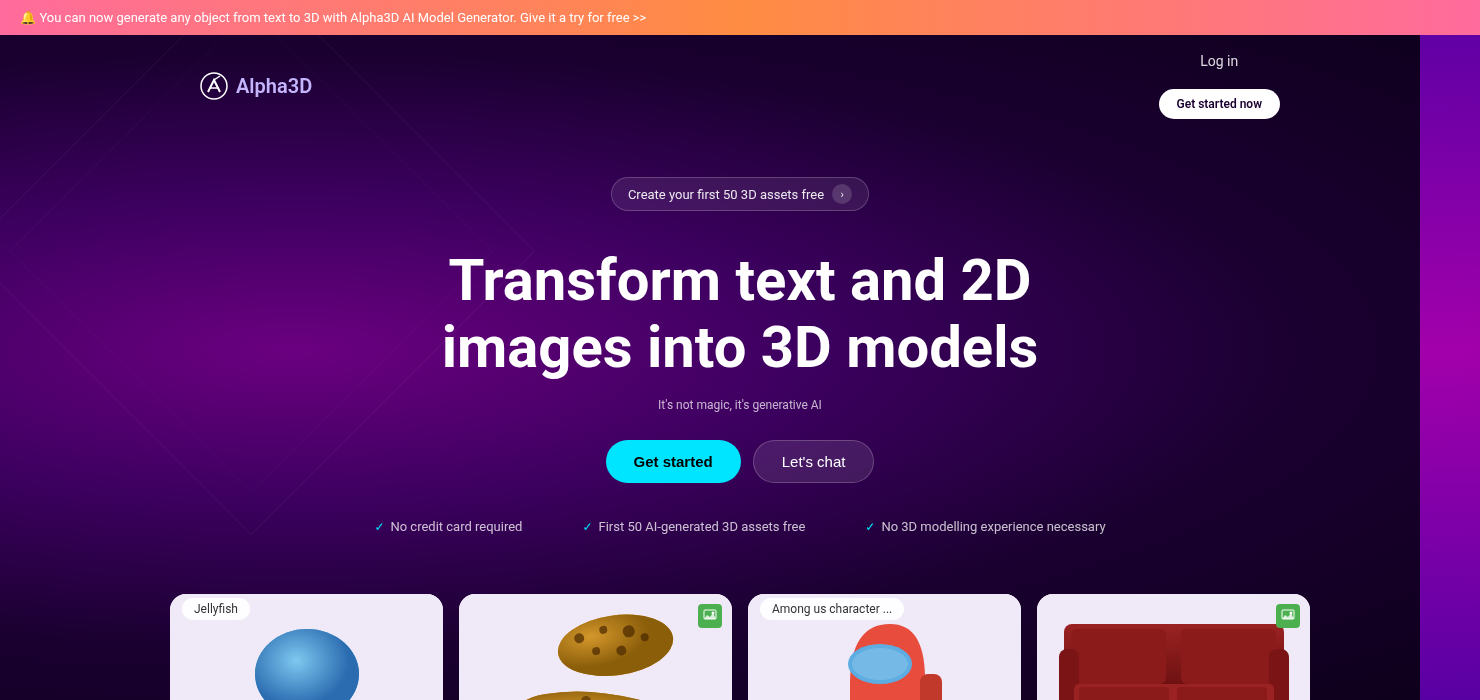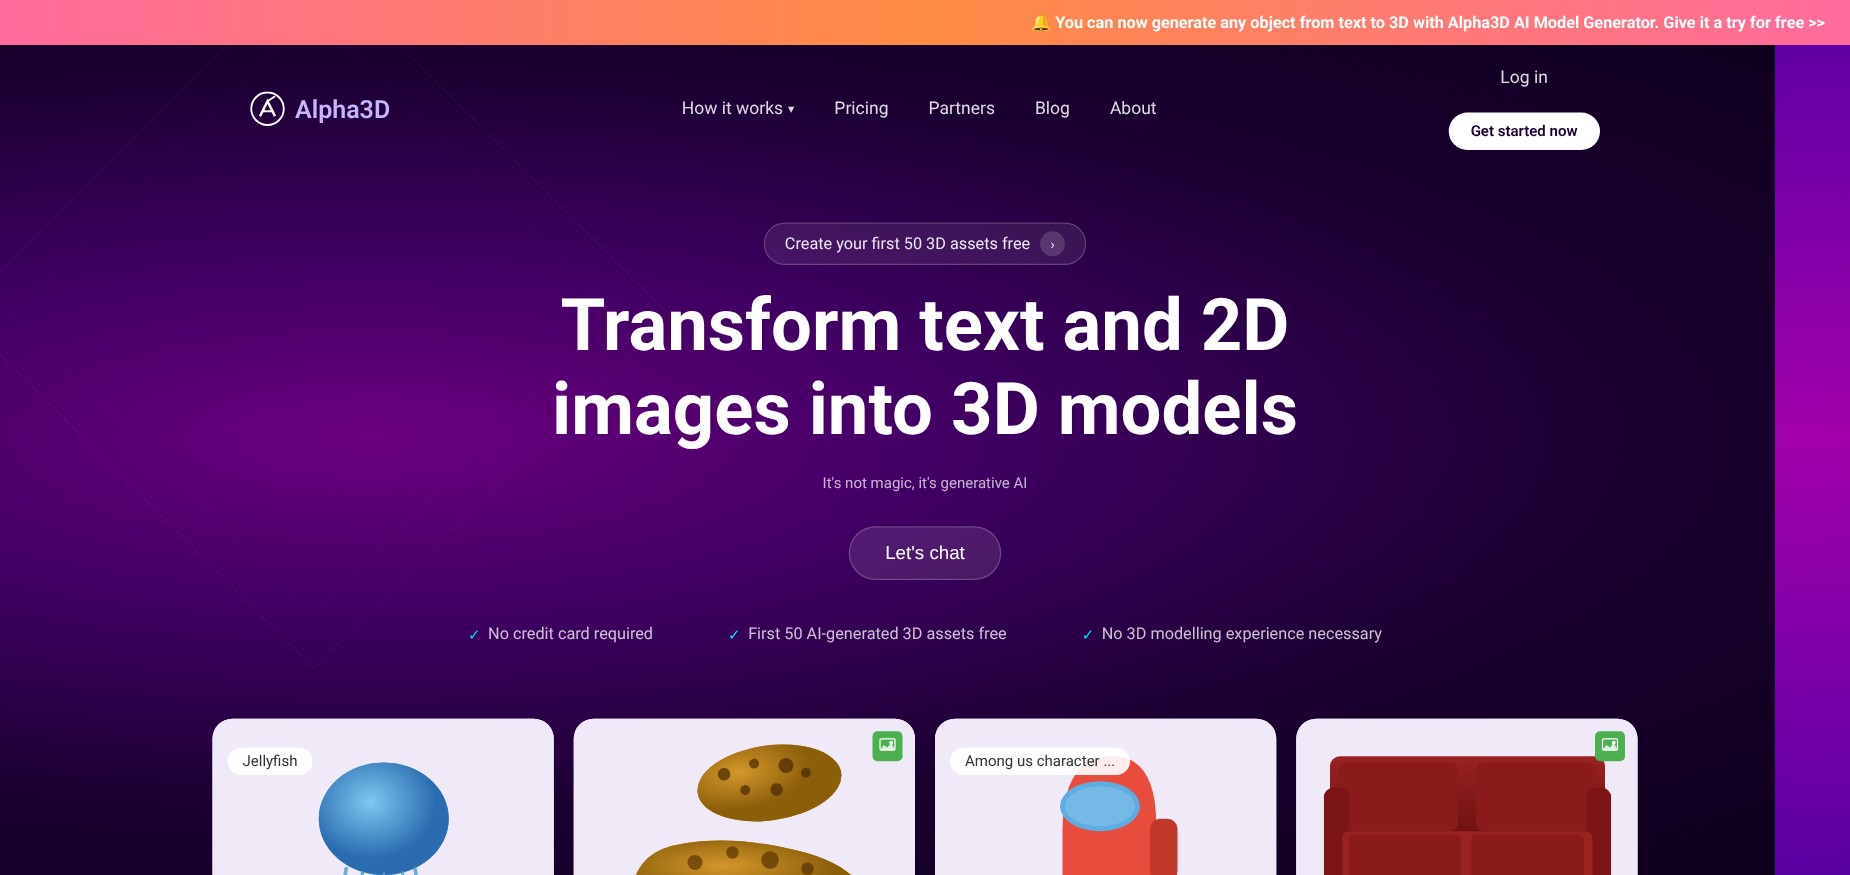--- a/index.html
+++ b/index.html
@@ -43,25 +43,25 @@
       width: 340px; height: 340px;
       border: 1px solid rgba(255,255,255,0.2);
       transform: rotate(45deg);
     }
 
     
     .announcement-bar {
       position: relative;
       z-index: 10;
       background: linear-gradient(90deg, #ff6b9d, #ff8c42, #ff6b9d);
-      text-align: right;
+      text-align: left;
       padding: 10px 20px;
       font-size: 13px;
       color: #fff;
-      font-weight: 700;
+      font-weight: 400;
     }
 
     
     nav {
       position: relative;
       z-index: 10;
       display: flex;
       align-items: center;
       justify-content: space-between;
       padding: 18px 200px;
@@ -134,21 +134,21 @@
     .hero-badge {
       display: inline-flex;
       align-items: center;
       gap: 8px;
       background: rgba(255,255,255,0.08);
       border: 1px solid rgba(255,255,255,0.2);
       border-radius: 20px;
       padding: 6px 16px;
       font-size: 13px;
       color: rgba(255,255,255,0.9);
-      margin-bottom: 16px;
+      margin-bottom: 36px;
     }
 
     .hero-badge .arrow {
       background: rgba(255,255,255,0.15);
       border-radius: 50%;
       width: 20px;
       height: 20px;
       display: flex;
       align-items: center;
       justify-content: center;
@@ -242,21 +242,21 @@
       width: 100%;
       height: 100%;
       border-radius: 16px;
       overflow: hidden;
       position: relative;
       background: #f0eaf8;
     }
 
     .card-label {
       position: absolute;
-      top: 23px;
+      top: 4px;
       left: 12px;
       background: rgba(255,255,255,0.9);
       border-radius: 12px;
       padding: 4px 12px;
       font-size: 12px;
       color: #333;
       z-index: 5;
     }
 
     .card-image-icon {
@@ -301,47 +301,38 @@
   <div class="logo">
     <svg class="logo-icon" viewBox="0 0 28 28" fill="none">
       <circle cx="14" cy="14" r="13" stroke="white" stroke-width="1.5"></circle>
       <path d="M8 20 L14 8 L20 20" stroke="white" stroke-width="2" fill="none"></path>
       <path d="M10 16 L18 16" stroke="white" stroke-width="1.5"></path>
       <line x1="14" y1="8" x2="20" y2="4" stroke="white" stroke-width="1.5"></line>
     </svg>
     <span>Alpha3D</span>
   </div>
 
-  <div class="nav-links">
-    <span class="nav-link">
-      <span>How it works</span>
-      <span class="chevron-down">▾</span>
-    </span>
-    <span class="nav-link">Pricing</span>
-    <span class="nav-link">Partners</span>
-    <span class="nav-link">Blog</span>
-    <span class="nav-link">About</span>
-  </div>
 
   <div class="nav-actions">
     <span class="btn-login">Log in</span>
     <span class="btn-get-started-nav">Get started now</span>
   </div>
 </nav>
 
 <section class="hero">
   <div class="hero-badge">
     <span>Create your first 50 3D assets free</span>
     <span class="arrow">›</span>
   </div>
 
   <h1 class="hero-title">Transform text and 2D images into 3D models</h1>
   <p class="hero-subtitle">It's not magic, it's generative AI</p>
 
   <div class="hero-buttons">
+    <button class="btn-get-started">Get started</button>
     <button class="btn-lets-chat">Let's chat</button>
   </div>
 
   <div class="hero-features">
     <div class="feature-item">
       <span class="check-icon">✓</span>
       <span>No credit card required</span>
     </div>
     <div class="feature-item">
       <span class="check-icon">✓</span>

